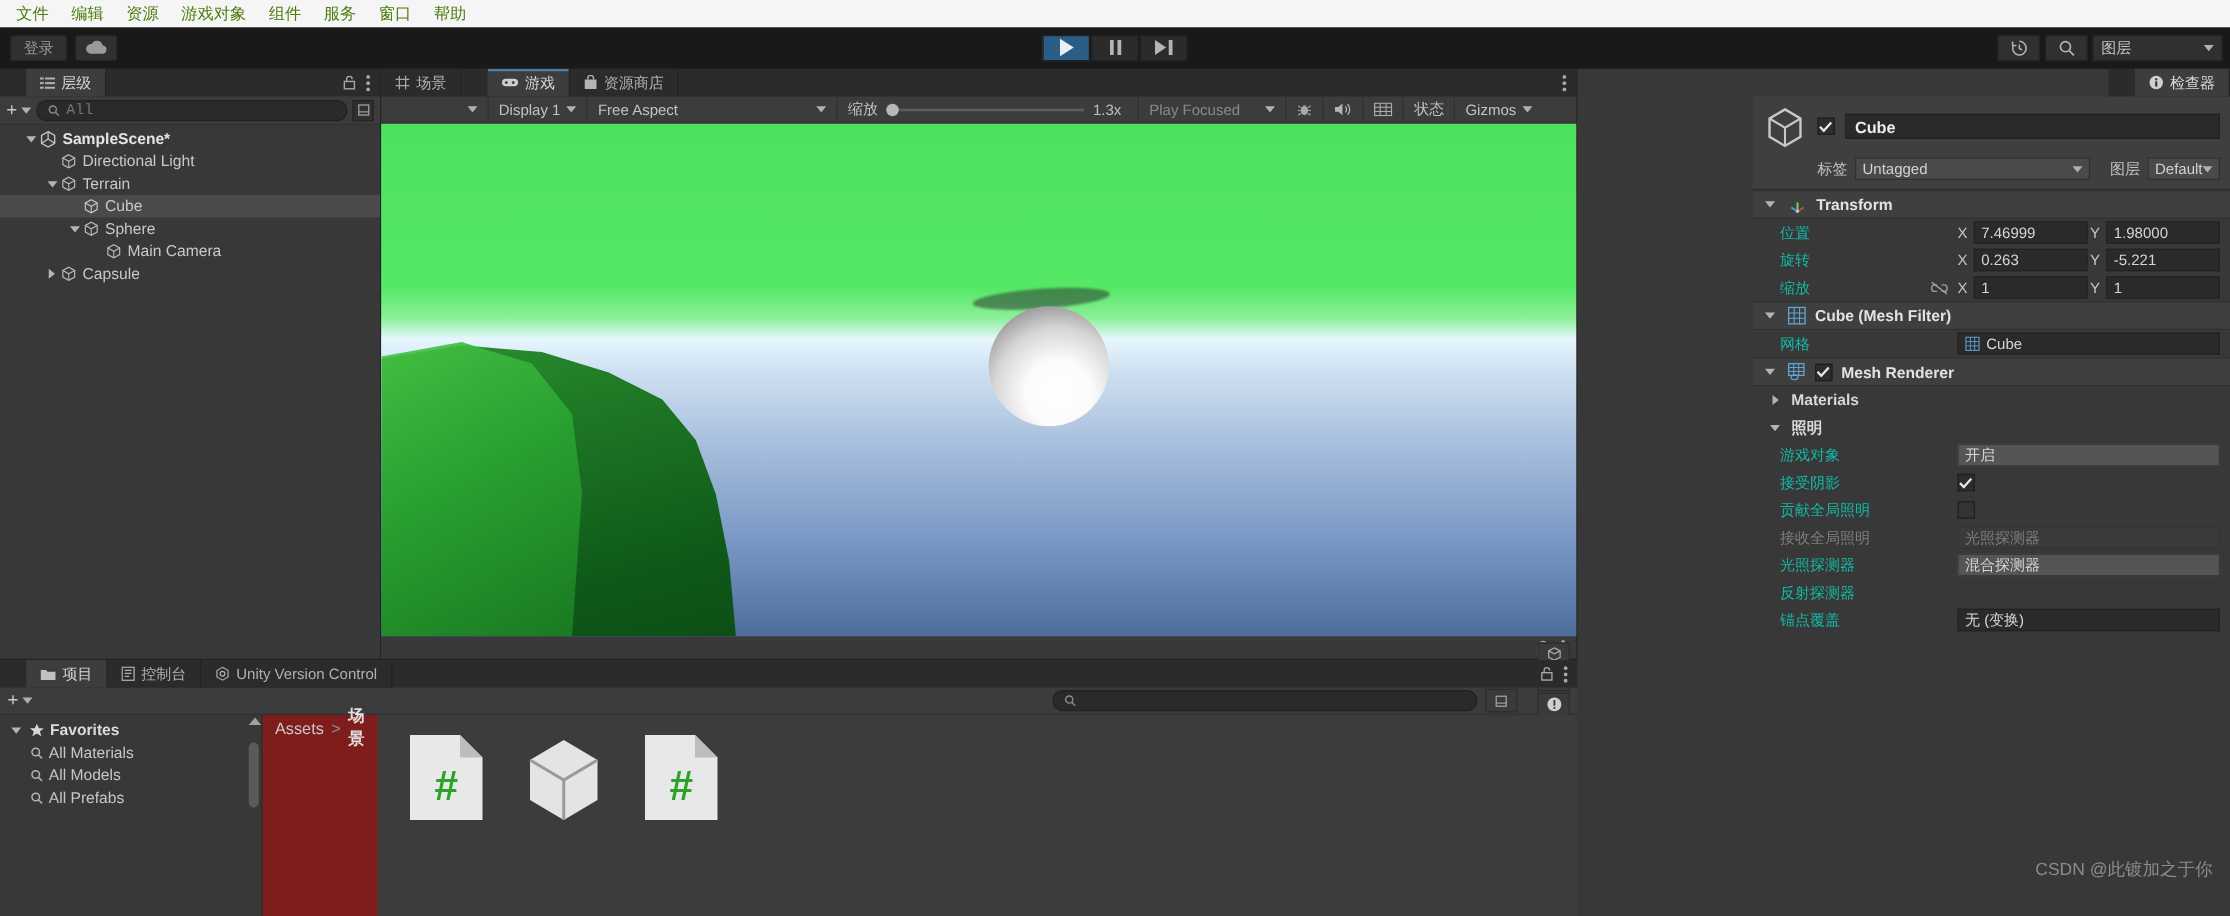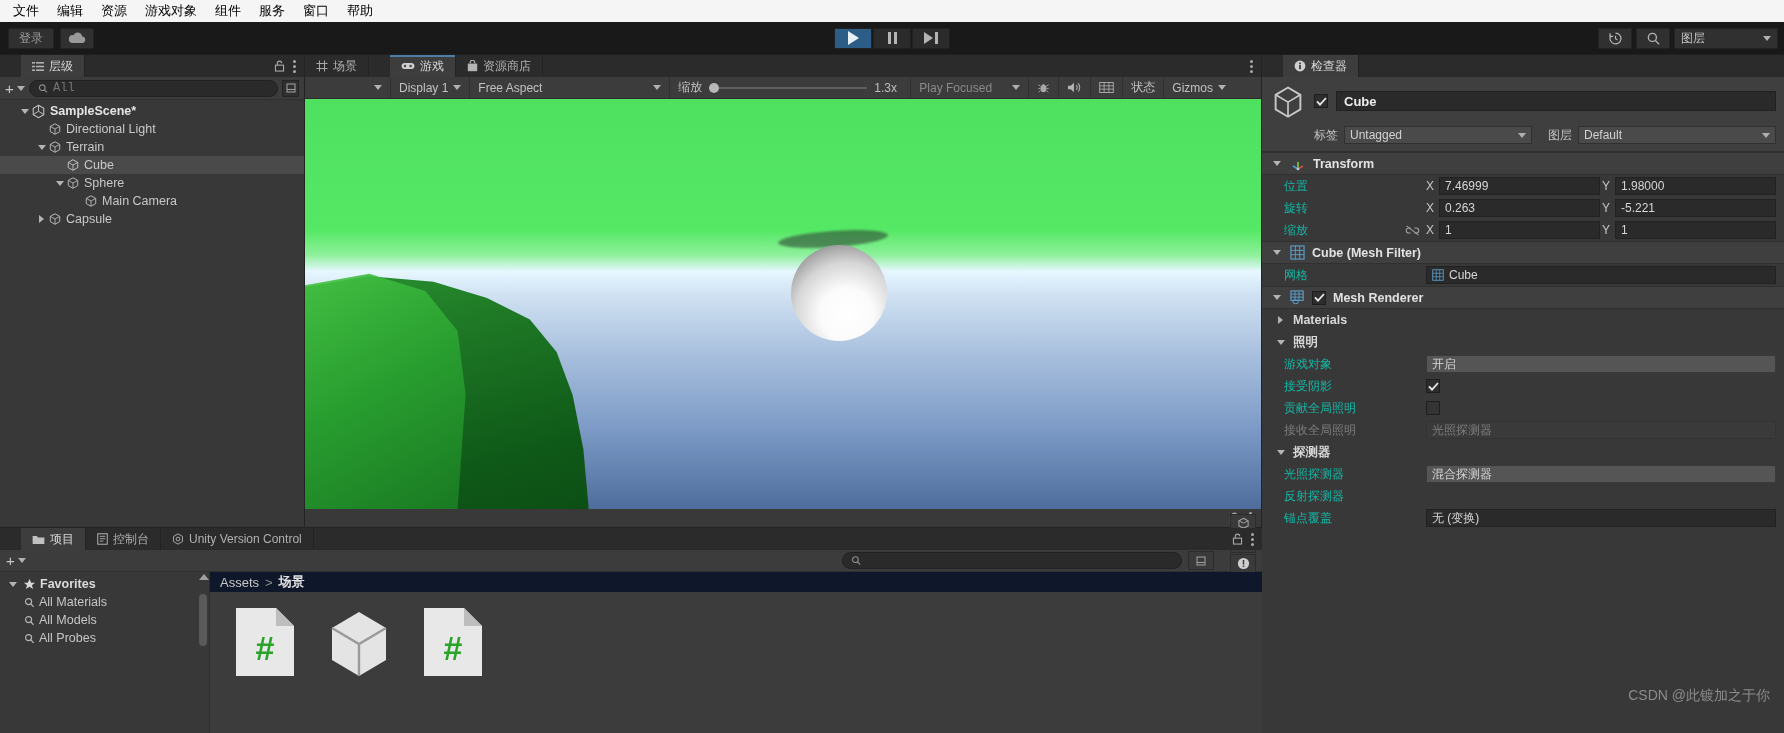--- a/index.html
+++ b/index.html
@@ -12,21 +12,21 @@
     overflow: hidden;
   }
   .app { width: 1784px; height: 733px; position: relative; display: flex; flex-direction: column; }
 
   
   .menubar {
     height: 22px; background: #f5f5f5; color: #1a1a1a;
     display: flex; align-items: center; padding-left: 4px; flex: 0 0 22px;
   }
   .menubar .mi {
-    padding: 2px 9px; font-size: 13px; color: #000000; cursor: default; white-space: nowrap; text-align: right;
+    padding: 2px 9px; font-size: 13px; color: #4d7c0f; cursor: default; white-space: nowrap; text-align: right;
   }
 
   
   .toolbar {
     height: 33px; background: #191919; display: flex; align-items: center;
     flex: 0 0 33px; position: relative; border-bottom: 1px solid #1f1f1f;
   }
   .tb-left { display: flex; align-items: center; gap: 6px; padding-left: 8px; }
   .tb-btn {
     background: #303030; border: 1px solid #232323; border-radius: 2px;
@@ -159,21 +159,21 @@
     background: radial-gradient(circle at 58% 72%, #ffffff 0%, #fbfbfb 30%,
       #d6d6d6 58%, #9c9c9c 80%, #6e6e6e 100%); }
   .gv-sphere-shadow { position: absolute; left: 49.5%; top: 32.2%;
     width: 110px; height: 16px; background: #2a3a30; opacity: .55;
     border-radius: 50%; transform: rotate(-4deg); filter: blur(1px); }
   .gv-bottombar { height: 18px; background: #393939; display: flex;
     align-items: center; justify-content: flex-end; gap: 9px; padding-right: 9px; flex: 0 0 18px; }
 
   
   .inspector { width: 522px; flex: 0 0 522px; background: #383838;
-    display: flex; flex-direction: column; }
+    display: flex; flex-direction: column; align-items: flex-end; }
   .insp-body { flex: 1; overflow: hidden; }
   .insp-head {
     background: #3f3f3f; padding: 6px 8px 7px 8px; border-bottom: 1px solid #2e2e2e;
   }
   .ih-row1 { display: flex; align-items: center; gap: 8px; }
   .ih-cube { width: 36px; height: 36px; flex: 0 0 36px; }
   .ih-check {
     width: 14px; height: 14px; background: #2d2d2d; border: 1px solid #1e1e1e;
     display: flex; align-items: center; justify-content: center; cursor: pointer;
   }
@@ -240,21 +240,21 @@
   .p-content { flex: 1; display: flex; min-height: 0; }
   .p-left { width: 210px; flex: 0 0 210px; background: #383838; padding-top: 3px;
     border-right: 1px solid #2d2d2d; position: relative; }
   .p-row { height: 18px; display: flex; align-items: center; gap: 4px;
     font-size: 12.5px; color: #c6c6c6; padding-left: 6px; cursor: pointer; }
   .p-row.hdr { font-weight: bold; color: #dcdcdc; }
   .scroll-v { position: absolute; right: 2px; top: 2px; width: 8px; bottom: 2px; }
   .scroll-thumb { width: 8px; background: #5a5a5a; border-radius: 4px; height: 52px; margin-top: 14px; }
   .scroll-up { width: 0; height: 0; margin: 0 auto; border-left: 5px solid transparent;
     border-right: 5px solid transparent; border-bottom: 6px solid #a0a0a0; }
-  .p-right { flex: 1; background: #0f172a; display: flex; flex-direction: column; min-width: 0; justify-content: space-between; }
+  .p-right { flex: 1; background: #7f1d1d; display: flex; flex-direction: row; min-width: 0; justify-content: space-between; }
   .breadcrumb { height: 20px; display: flex; align-items: center; gap: 6px;
     padding: 0 10px; font-size: 13px; color: #c8c8c8; flex: 0 0 20px; }
   .bc-sep { color: #8e8e8e; }
   .bc-cur { color: #e0e0e0; font-weight: bold; }
   .assets-grid { flex: 1; display: flex; gap: 20px; padding: 14px 18px; background: #3c3c3c; }
   .asset { width: 74px; display: flex; flex-direction: column; align-items: center; cursor: pointer; }
   .asset svg { display: block; }
 </style>
 </head>
 <body>
@@ -698,26 +698,20 @@
           <span class="rlabel">贡献全局照明</span>
           <span style="margin-left:26px">
             <span class="chk off"></span>
           </span>
         </div>
         <div class="row">
           <span class="rlabel dimmed">接收全局照明</span>
           <span class="field" style="margin-left:26px;color:#7d7d7d;background:#3a3a3a;border-color:#333">光照探测器</span>
         </div>
 
-        <div class="foldrow">
-          <span class="twist">
-              <i class="t-d"></i>
-            </span>
-          <span class="ftitle">探测器</span>
-        </div>
         <div class="row">
           <span class="rlabel">光照探测器</span>
           <span class="field grey" style="margin-left:26px">混合探测器</span>
         </div>
         <div class="row">
           <span class="rlabel">反射探测器</span>
         </div>
         <div class="row">
           <span class="rlabel">锚点覆盖</span>
           <span class="field" style="margin-left:26px">无 (变换)</span>
@@ -841,21 +835,21 @@
               <circle cx="5" cy="5" r="3.3"></circle>
               <path d="M7.4 7.6 10.5 10.6"></path>
             </svg>
           <span>All Models</span>
         </div>
         <div class="p-row" style="padding-left:24px">
           <svg width="11" height="11" viewBox="0 0 12 12" fill="none" stroke="#b4b4b4" stroke-width="1.3">
               <circle cx="5" cy="5" r="3.3"></circle>
               <path d="M7.4 7.6 10.5 10.6"></path>
             </svg>
-          <span>All Probes</span>
+          <span>All Prefabs</span>
         </div>
         <div class="scroll-v">
           <div class="scroll-up"></div>
           <div class="scroll-thumb"></div>
         </div>
       </div>
 
       <div class="p-right">
         <div class="breadcrumb">
           <span>Assets</span>

